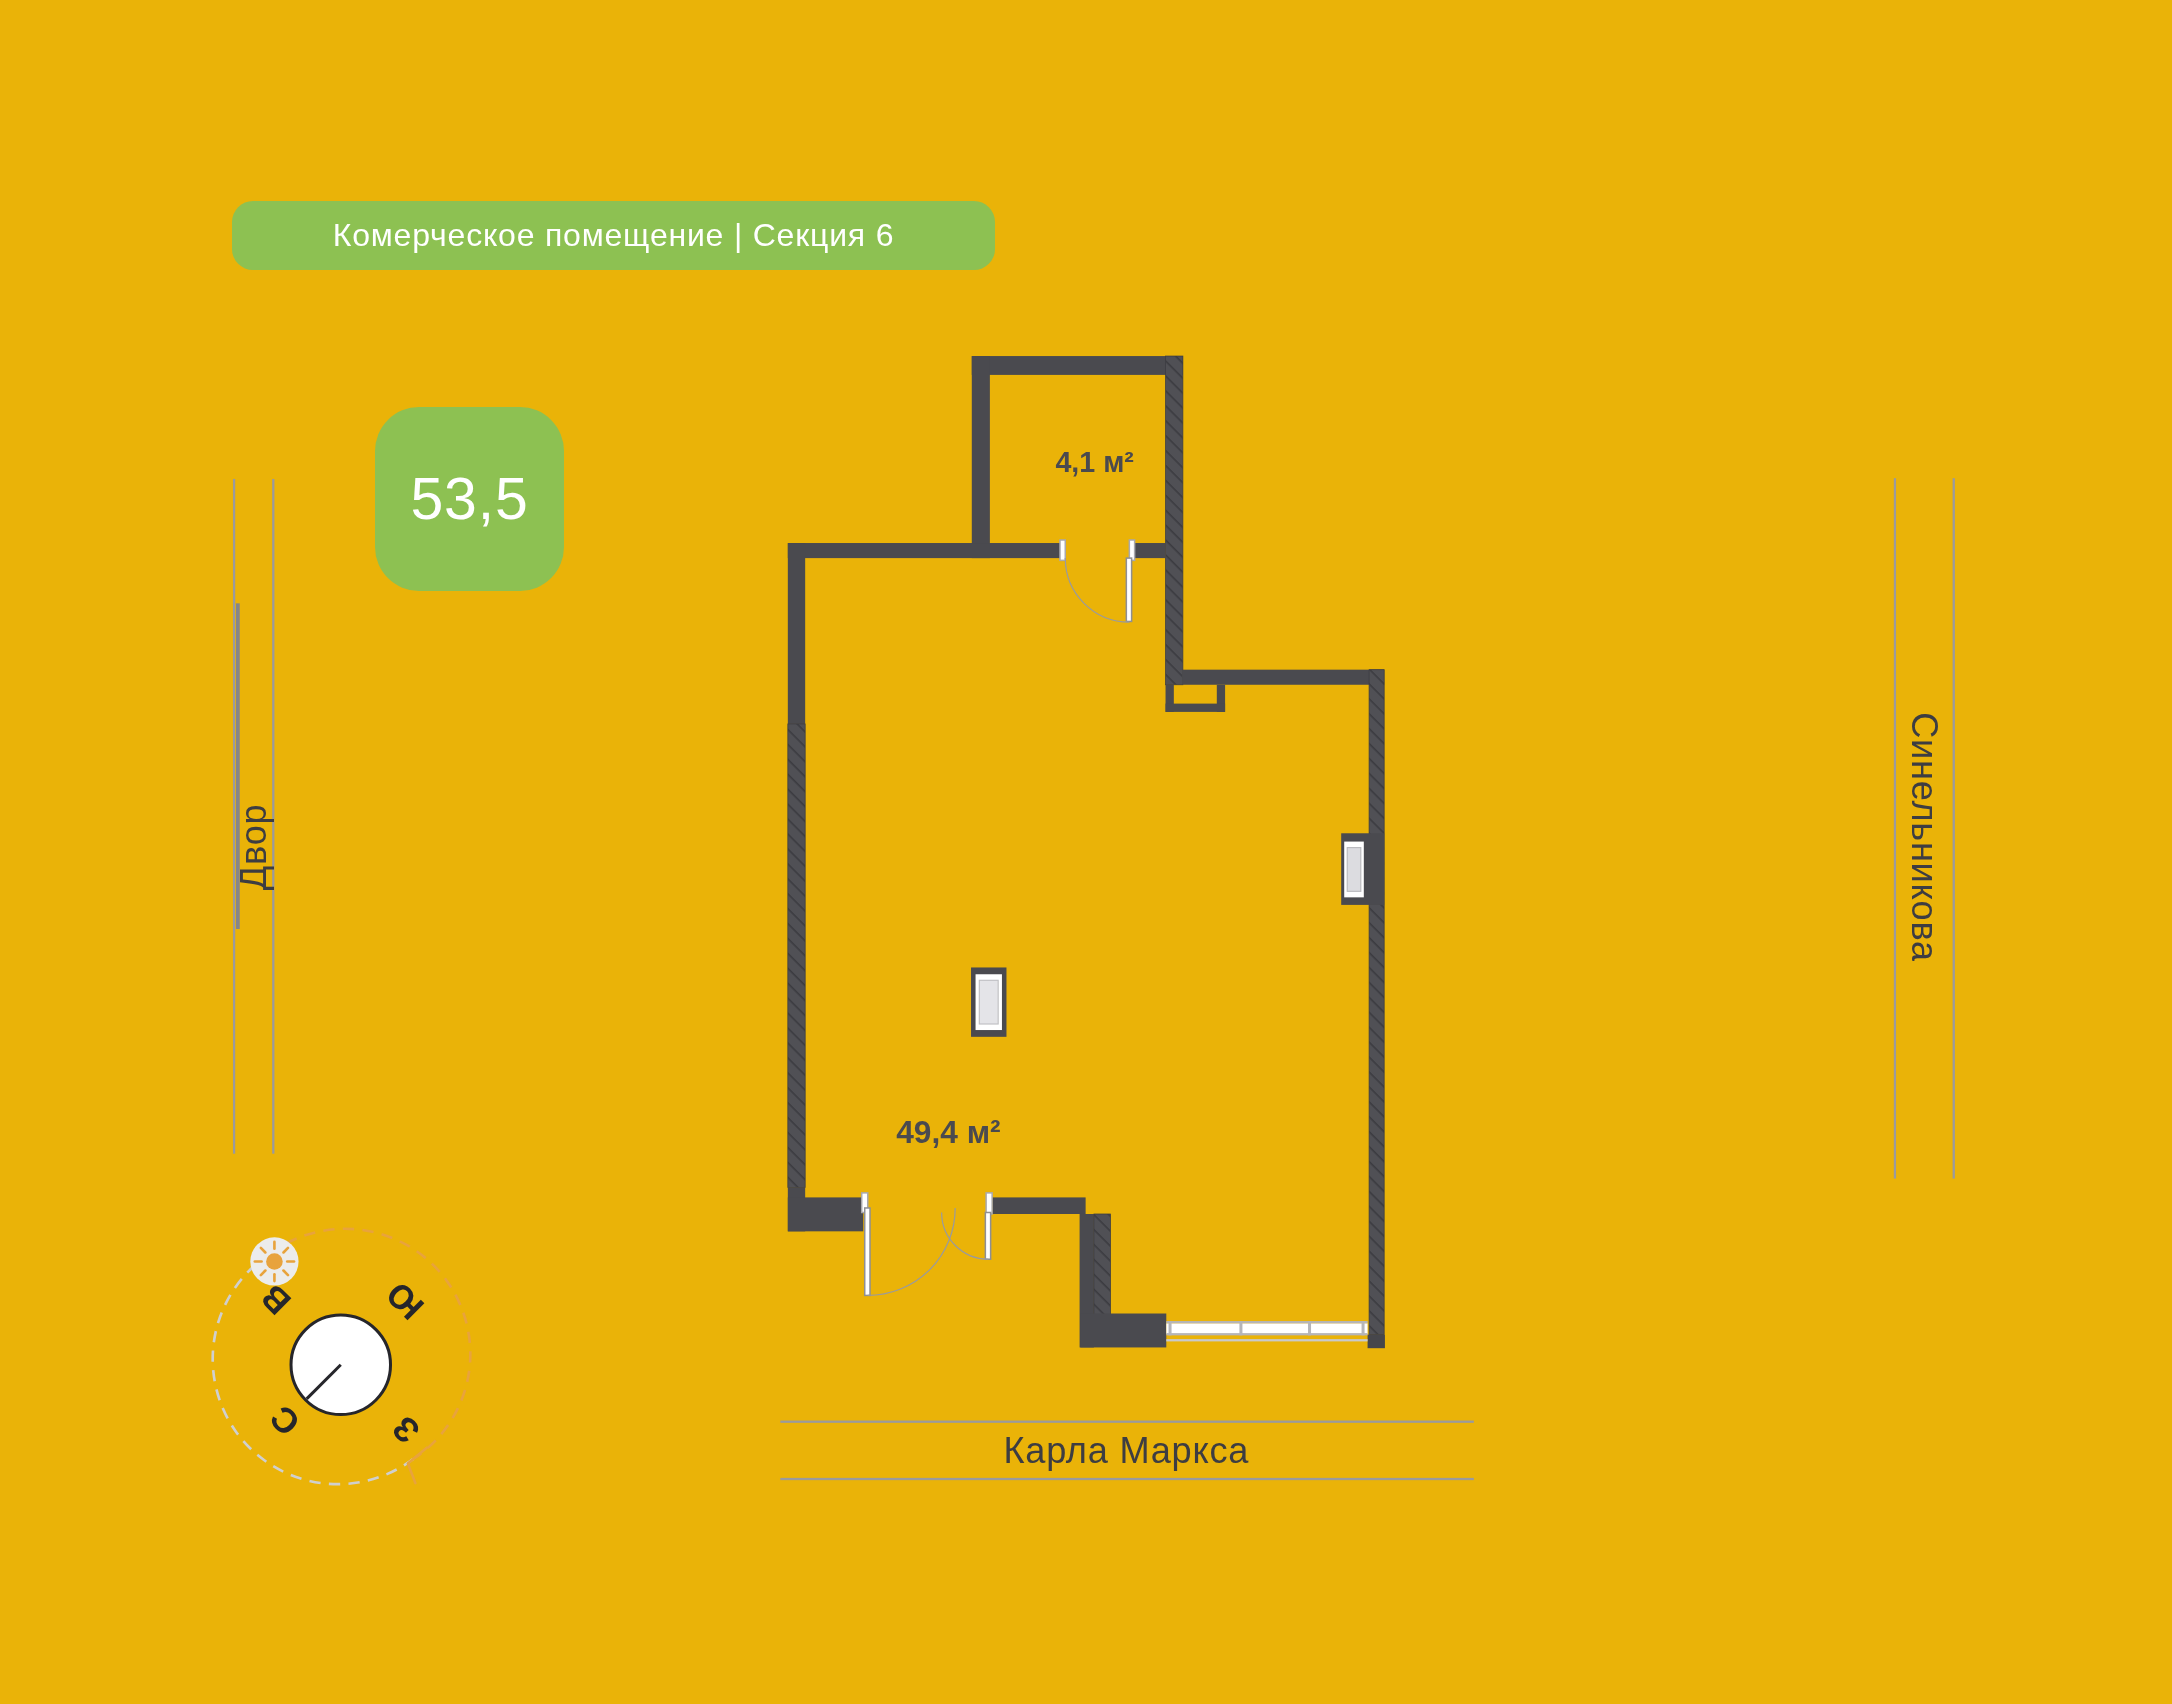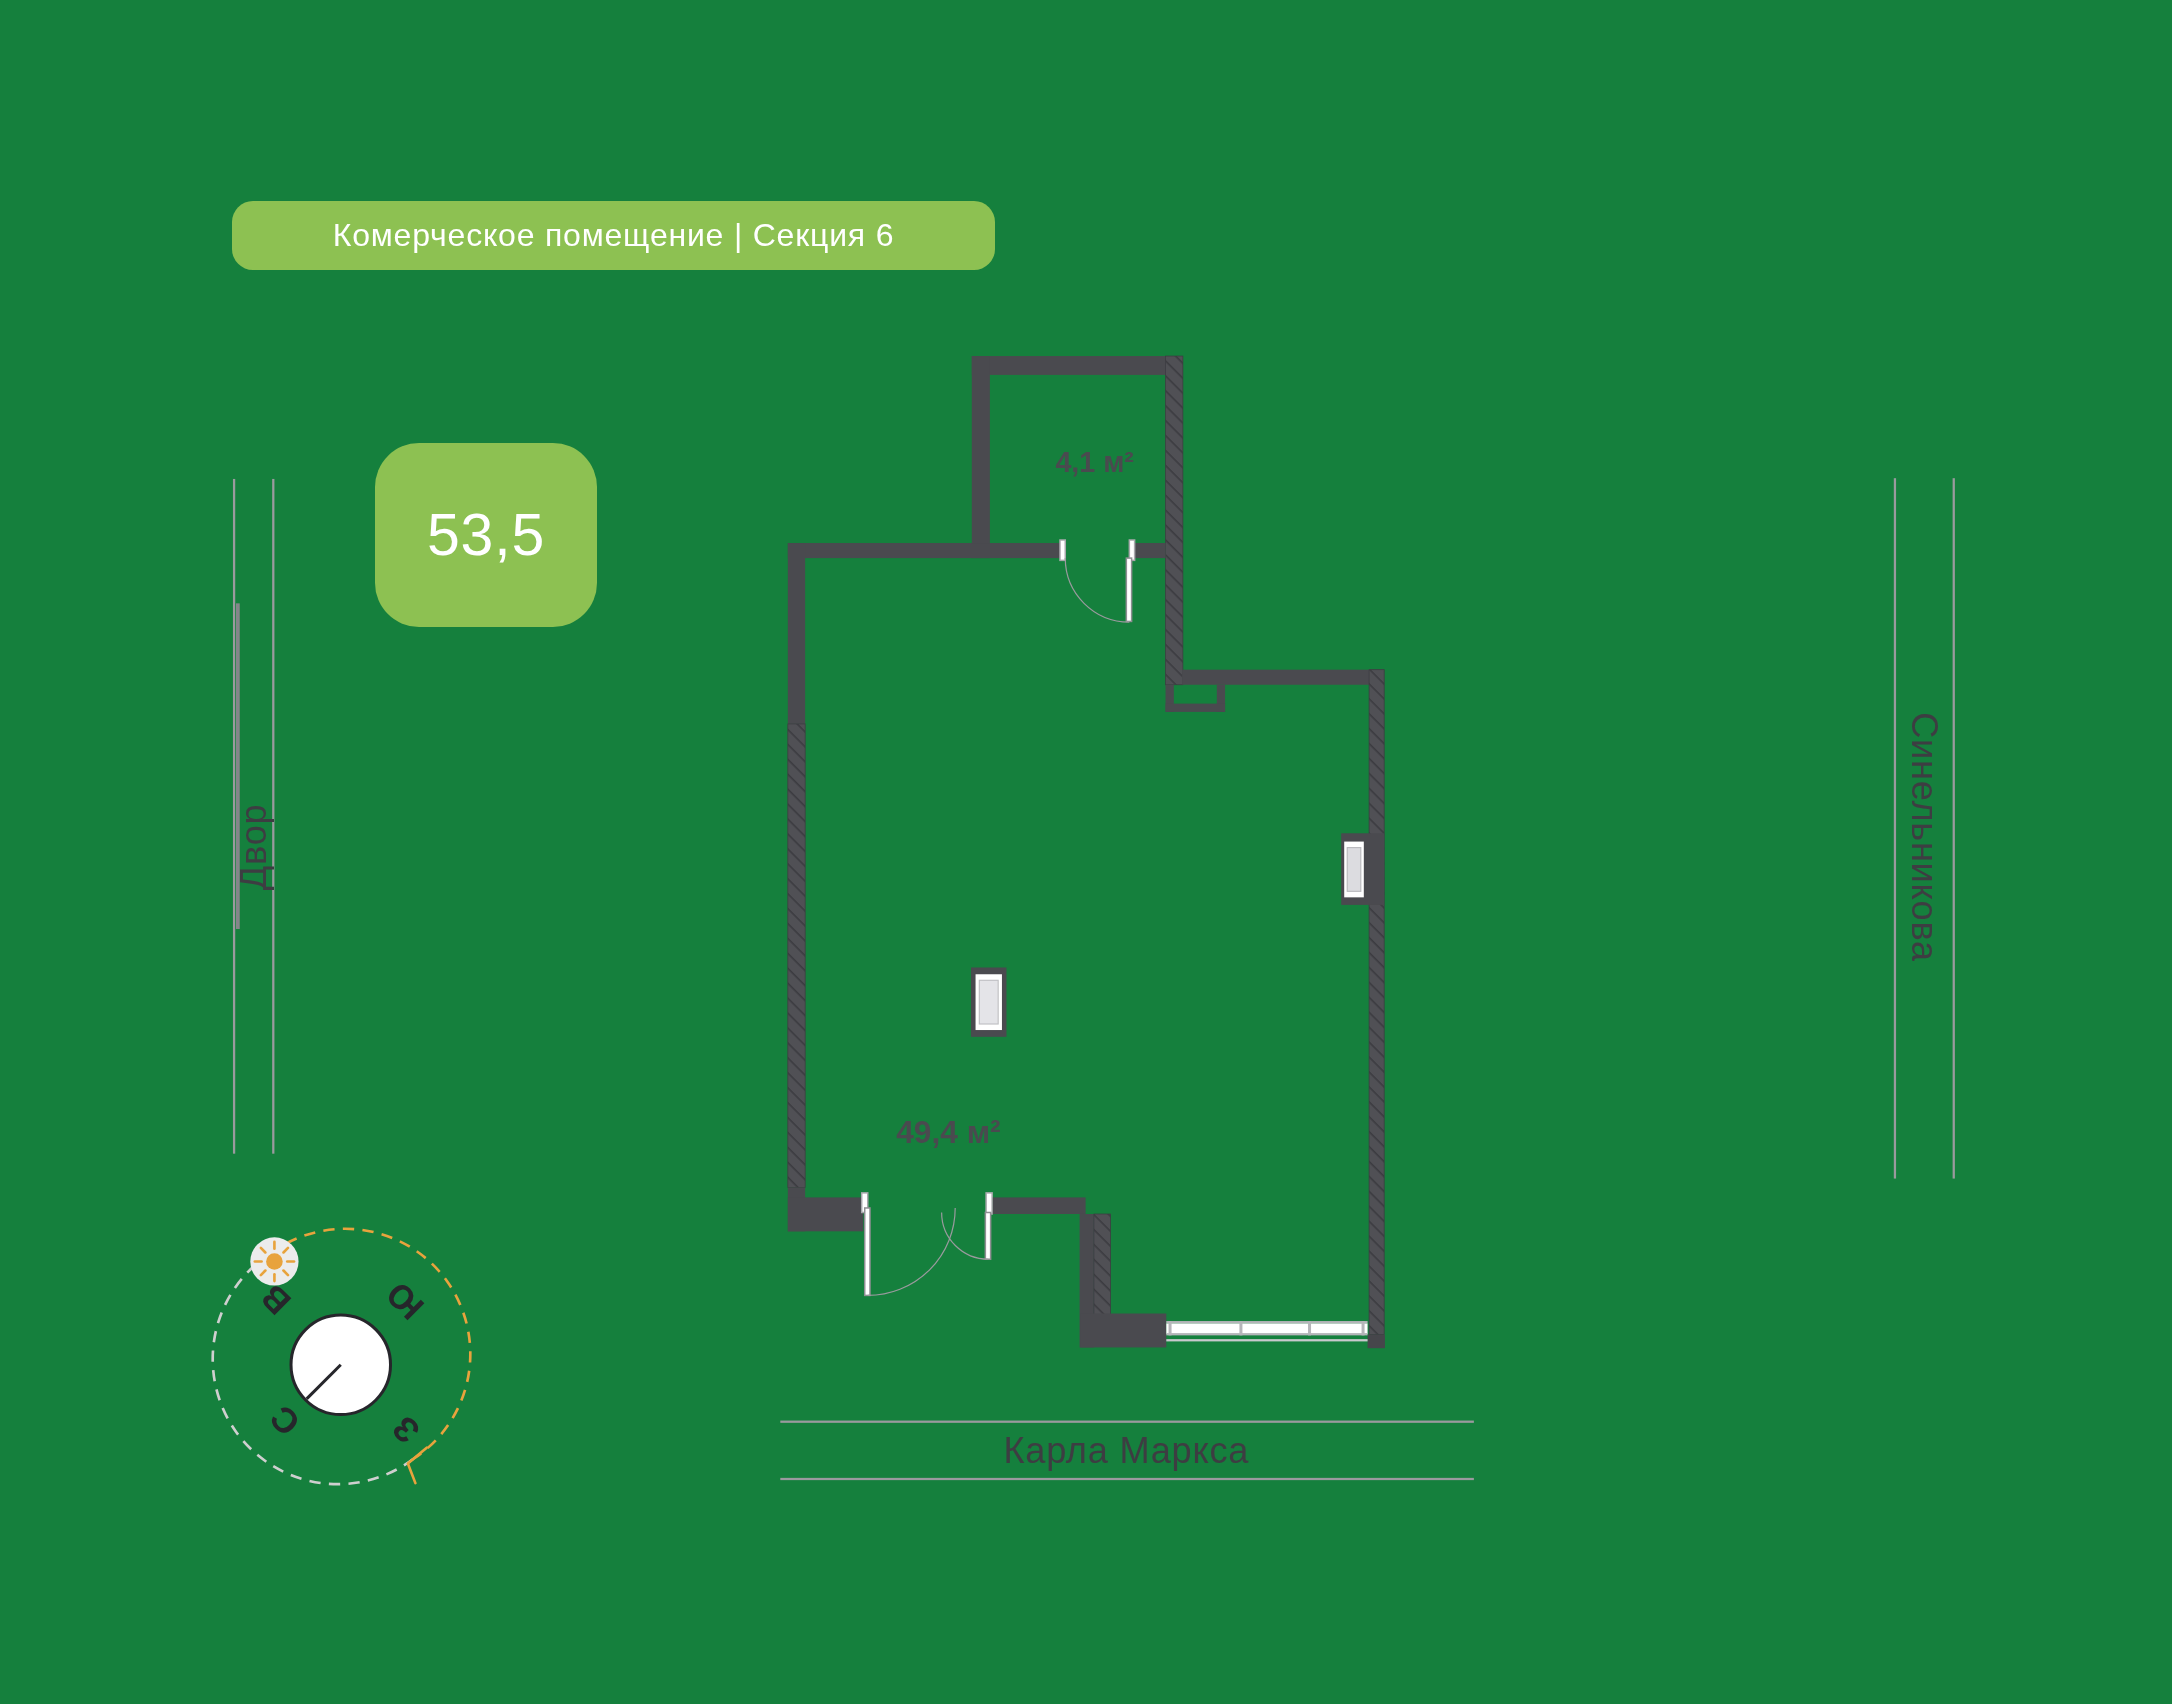--- a/index.html
+++ b/index.html
@@ -1,20 +1,20 @@
 <!DOCTYPE html>
 <html style="font-size:12px"><head>
 <meta charset="utf-8">
 <style>
   html,body{margin:0;padding:0;background:#ffffff;}
-  .canvas{position:relative;width:2172px;height:1705px;background:#15803d;overflow:hidden;
+  .canvas{position:relative;width:2172px;height:1705px;background:#eab308;overflow:hidden;
           font-family:"Liberation Sans", sans-serif;}
   .badge{position:absolute;background:#8dc152;color:#ffffff;display:flex;align-items:center;justify-content:center;}
   .badge-title{left:232px;top:201px;width:763px;height:69px;border-radius:21px;font-size:32px;letter-spacing:0.8px;}
-  .badge-area{left:375px;top:407px;width:222px;height:184px;border-radius:44px;font-size:59px;letter-spacing:0.8px;margin-top:36px;}
+  .badge-area{left:375px;top:407px;width:189px;height:184px;border-radius:44px;font-size:59px;letter-spacing:0.8px;}
   svg text{font-family:"Liberation Sans", sans-serif;}
   .room-label{font-size:38px;font-weight:bold;fill:#4a4a4f;}
   .room-label-big{font-size:42px;font-weight:bold;fill:#4a4a4f;}
   .street-label{font-size:48px;font-weight:500;fill:#3d3d42;letter-spacing:1px;}
   .compass-letter{font-size:46px;font-weight:600;fill:#26262b;}
 </style>
 </head>
 <body>
 
 <div class="canvas">

